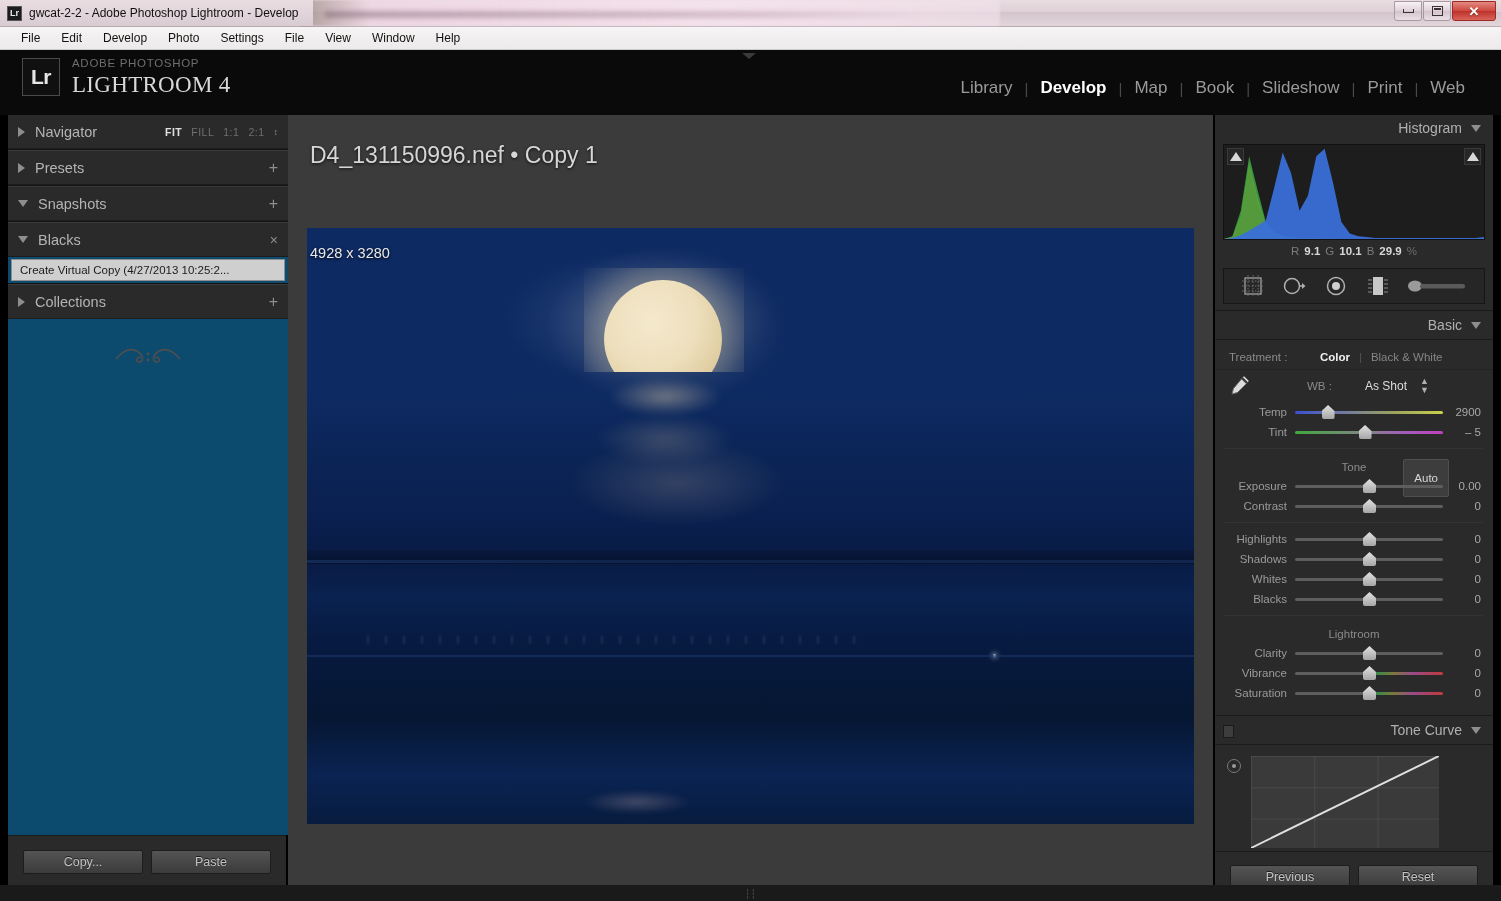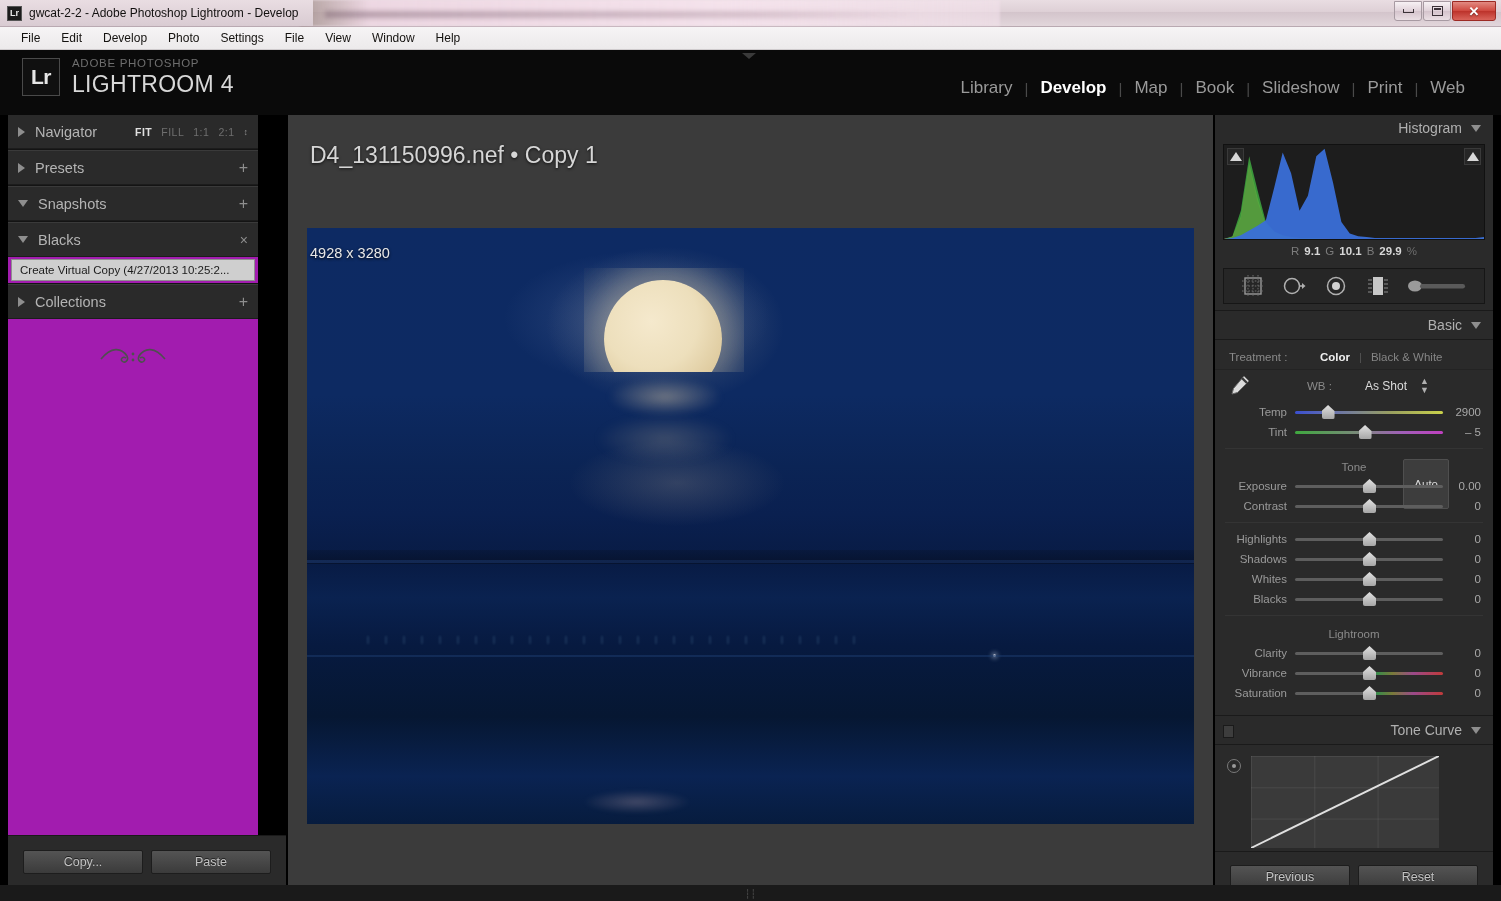--- a/index.html
+++ b/index.html
@@ -81,31 +81,31 @@
     border-top:6px solid #3a3a3a;
   }
   .brand{ position:absolute; left:22px; top:8px; display:flex; align-items:center; }
   .brand-badge{
     width:38px; height:38px; background:#101010; border:1px solid #4a4a4a;
     color:#e6e6e6; font-size:21px; font-weight:bold; line-height:36px; text-align:center;
     letter-spacing:-0.5px;
   }
   .brand-txt{ margin-left:12px; line-height:1; }
   .brand-sub{ color:#6e6e6e; font-size:11.5px; letter-spacing:.7px; }
-  .brand-main{ color:#d8d8d8; font-size:23px; letter-spacing:.3px; margin-top:3px; }
+  .brand-main{ color:#d8d8d8; font-size:23px; letter-spacing:.3px; margin-top:3px;font-family:Liberation Serif, serif; }
 
   .modules{ position:absolute; right:24px; top:28px; display:flex; align-items:center; }
   .module{ color:#9a9a9a; font-size:17px; padding:0 12px; cursor:pointer; }
   .module.active{ color:#ffffff; font-weight:bold; }
   .msep{ color:#4a4a4a; font-size:15px; }
 
   
   .left-panel{
-    position:absolute; left:8px; top:65px; width:250px; height:720px;
-    background:#a21caf; overflow:hidden;
+    position:absolute; left:8px; top:65px; width:280px; height:720px;
+    background:#0c4a6e; overflow:hidden;
   }
   .left-gutter{
     position:absolute; left:0; top:65px; width:8px; height:786px; background:#000;
   }
   .left-arrow{
     position:absolute; left:10px; top:425px; width:0;height:0;
     border-top:8px solid transparent;border-bottom:8px solid transparent;border-right:8px solid #555;
   }
   .right-arrow{
     position:absolute; right:10px; top:425px; width:0;height:0;
@@ -328,21 +328,21 @@
   .sl-knob{
     position:absolute; top:0px; width:13px; height:14px; margin-left:-6px;
     background:linear-gradient(to bottom,#e2e2e2,#a6a6a6);
     clip-path:polygon(50% 0%, 100% 42%, 100% 100%, 0% 100%, 0% 42%);
     border-radius:2px;
   }
   .sl-val{ width:38px; text-align:right; color:#a8a8a8; font-size:11.5px; }
 
   .grp-title{ text-align:center; color:#8a8a8a; font-size:11.5px; padding:6px 0 3px 0; position:relative;}
   .auto-btn{
-    position:absolute; right:44px; top:4px; padding:18px 10px; font-size:11.5px; color:#d8d8d8;
+    position:absolute; right:44px; top:4px; padding:12px 10px; font-size:11.5px; color:#d8d8d8;
     background:#3d3d3d; border:1px solid #4f4f4f; border-radius:2px;
   }
   .hr{ height:1px; background:#1f1f1f; margin:6px 10px; border-bottom:1px solid #343434; }
 
   .tonecurve{
     background:#2a2a2a; padding:8px 8px 0 8px; position:relative; height:108px;
   }
   .tc-target{
     position:absolute; left:12px; top:14px; width:14px; height:14px; border-radius:50%;
     border:1px solid #7a7a7a;

